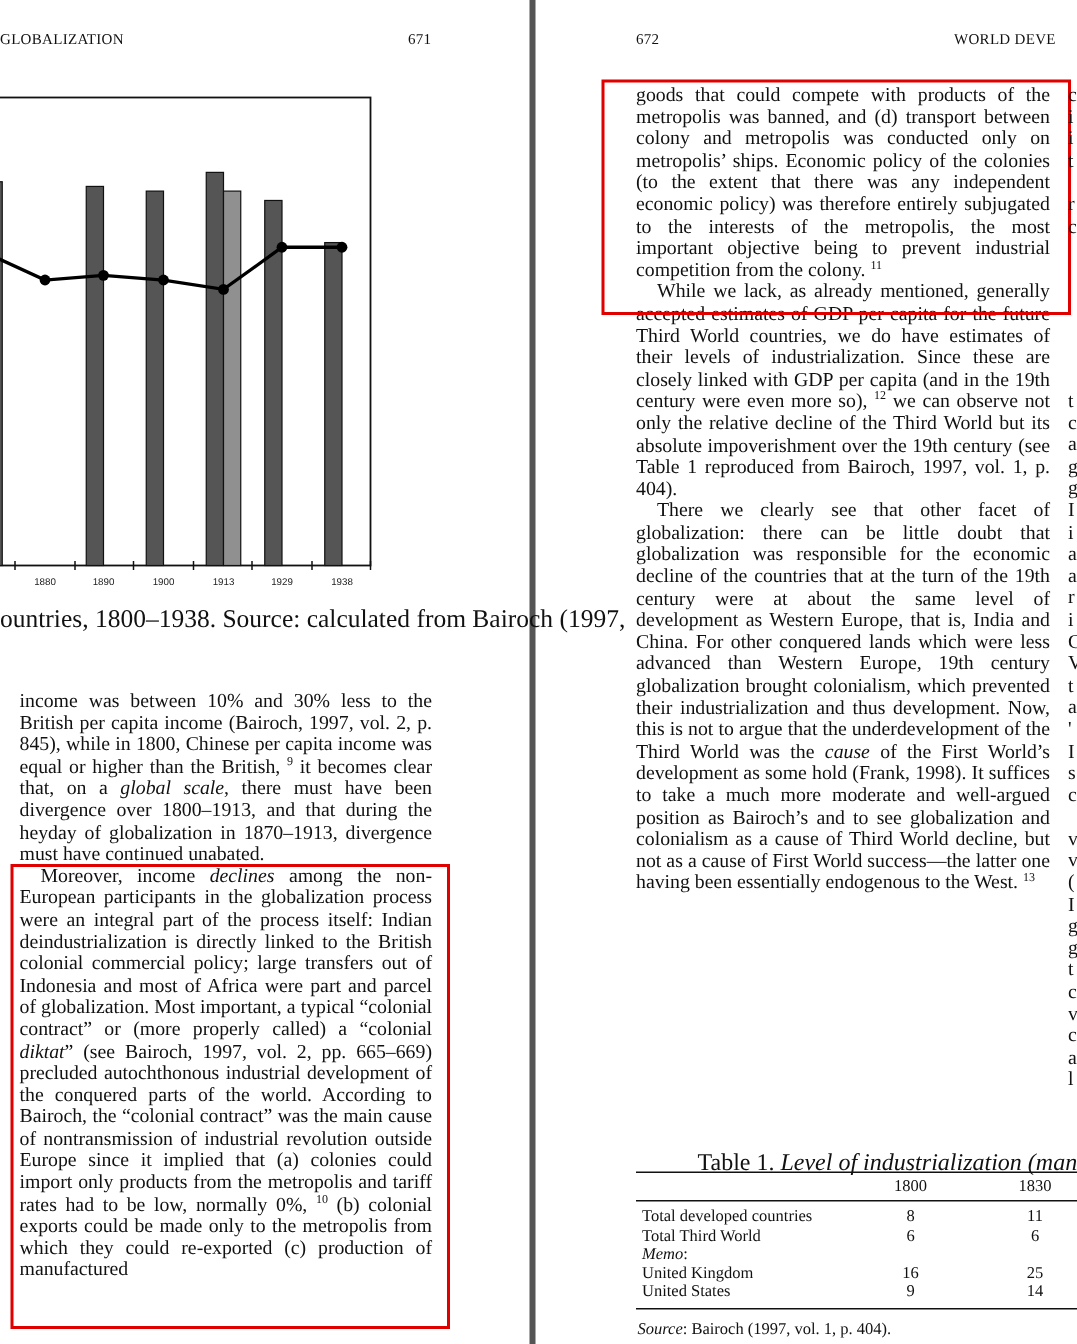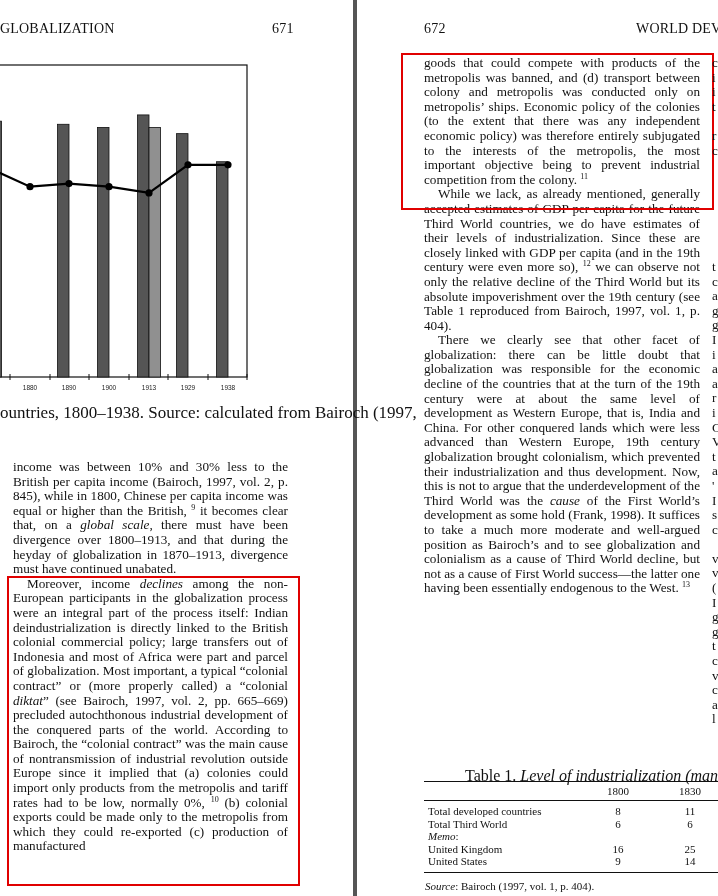--- a/index.html
+++ b/index.html
@@ -1,19 +1,19 @@
 <!DOCTYPE html>
 <html><head>
 <meta charset="utf-8">
 <style>
   html, body { margin:0; padding:0; }
   body { width:718px; height:896px; background:#ffffff; position:relative; overflow:hidden;
          font-family:"Liberation Serif","DejaVu Serif",serif; color:#111; }
   .gutter { position:absolute; left:353px; top:0; width:4px; height:896px; background:#555; }
-  .runhead { position:absolute; top:21px; font-size:14px; letter-spacing:0.2px; }
+  .runhead { position:absolute; top:21px; font-size:10px; letter-spacing:0.2px; }
   #lh-title { left:0px; }
   #lh-page { left:272px; }
   #rh-page { left:424px; }
   #rh-title { left:636px; white-space:nowrap; }
   #chart { position:absolute; left:0; top:60px; width:260px; height:330px; }
   .caption { position:absolute; left:0; top:405px; width:300px; font-size:17px; line-height:15px; text-align:center; white-space:nowrap; }
   .col { position:absolute; font-size:13.2px; line-height:14.6px; text-align:justify; }
   .col p { margin:0; }
   .col p.ind { text-indent:14px; }
   .col p.last { text-align-last:left; }
@@ -23,21 +23,21 @@
   .hl { position:absolute; border:2px solid #e00000; pointer-events:none; }
   #hl-left { left:7px; top:576px; width:289px; height:306px; }
   #hl-right { left:401px; top:53px; width:309px; height:153px; }
   .edge { position:absolute; left:712px; font-size:13.2px; line-height:14.6px; overflow:hidden; width:6px; }
   #table-caption { position:absolute; left:465px; top:767px; font-size:16px; white-space:nowrap; }
   #table-caption i { font-style:italic; }
   #table1 { position:absolute; left:424px; top:781px; width:300px; font-size:11px; }
   .t-rule { position:absolute; left:424px; width:294px; border-top:1px solid #111; }
   .trow { position:absolute; left:0; width:300px; height:12px; line-height:12px; white-space:nowrap; }
   .trow .lab { position:absolute; left:4px;text-align:right; }
-  .trow .c1 { position:absolute; left:176px; width:36px; text-align:center; }
+  .trow .c1 { position:absolute; left:165px; width:36px; text-align:center; }
   .trow .c2 { position:absolute; left:248px; width:36px; text-align:center; }
   #source { position:absolute; left:425px; top:880px; font-size:11px; white-space:nowrap; }
 </style>
 </head>
 <body>
 
 <div class="gutter"></div>
 
 <div class="runhead" id="lh-title">GLOBALIZATION</div>
 <div class="runhead" id="lh-page">671</div>

